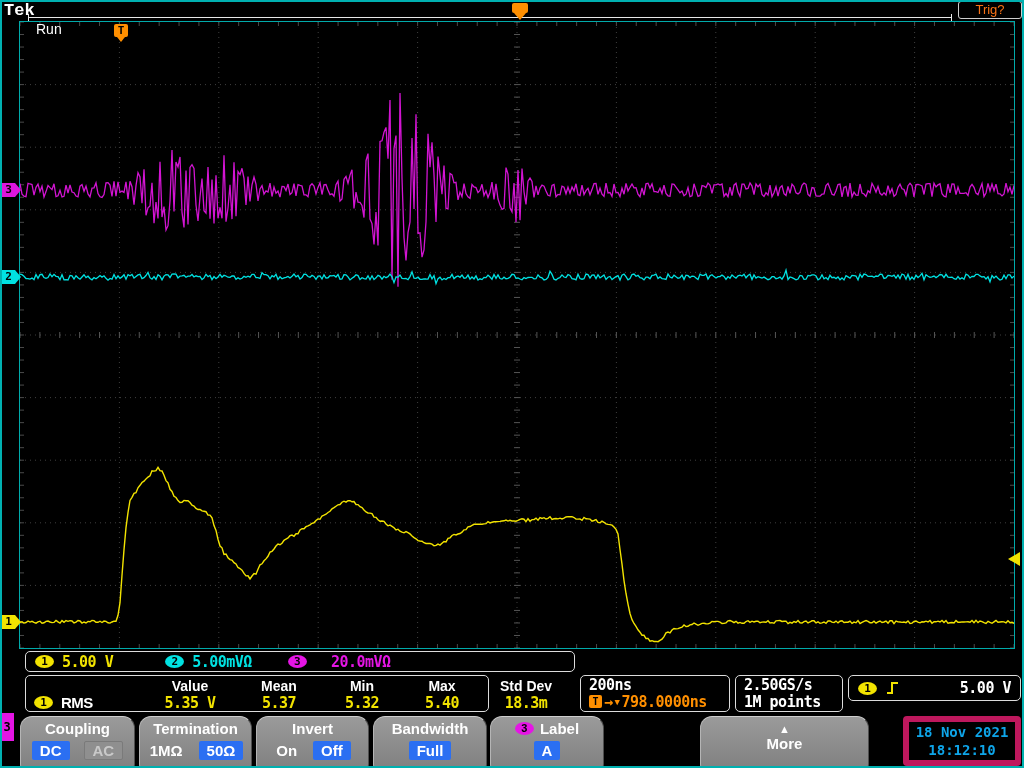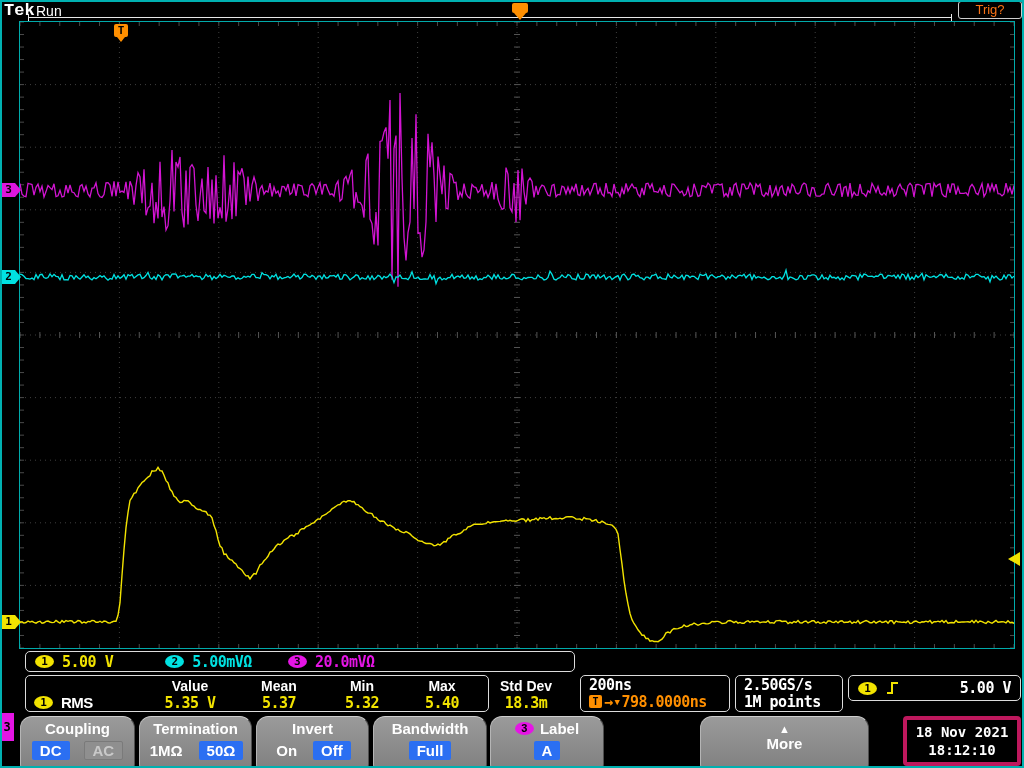--- a/index.html
+++ b/index.html
@@ -3,21 +3,21 @@
 <meta charset="utf-8">
 <style>
   html,body{margin:0;padding:0;background:#000;}
   #page{position:relative;width:1024px;height:768px;background:#000;overflow:hidden;
         font-family:"DejaVu Sans Mono",monospace;}
   #frame{position:absolute;inset:0;border:2px solid #00b0b0;pointer-events:none;z-index:60;}
 
   
   .tek-logo{position:absolute;left:4px;top:1px;color:#fff;font-family:Liberation Mono, monospace;
             font-weight:bold;font-size:17px;z-index:5;}
-  .run-status{position:absolute;left:36px;top:3px;color:#fff;font-family:"Liberation Sans",sans-serif;
+  .run-status{position:absolute;left:36px;top:21px;color:#fff;font-family:"Liberation Sans",sans-serif;
             font-size:14px;z-index:5;}
   .acq-line{position:absolute;left:28px;top:17px;width:924px;height:1px;background:#e8e8e8;z-index:4;}
   .acq-line::before,.acq-line::after{content:"";position:absolute;top:-3px;width:1px;height:7px;background:#e8e8e8;}
   .acq-line::before{left:0;} .acq-line::after{right:0;}
   .trig-status-box{position:absolute;left:958px;top:1px;width:62px;height:16px;border:1px solid #cfcfcf;
             border-radius:3px;color:#f97316;font-family:"Liberation Sans",sans-serif;font-size:13px;
             text-align:center;line-height:16px;z-index:5;}
   .trig-top-marker{position:absolute;left:512px;top:3px;width:16px;height:10px;background:#ff8f00;
             border-radius:2px;z-index:6;}
   .trig-top-marker::after{content:"";position:absolute;left:2px;top:10px;width:0;height:0;
@@ -79,21 +79,21 @@
           border-right:1px solid #4f4f4f;border-bottom:1px solid #3f3f3f;
           color:#fff;font-family:"Liberation Sans",sans-serif;font-weight:bold;font-size:15px;}
   .menu-title{text-align:center;margin-top:3px;display:flex;justify-content:center;align-items:center;gap:6px;}
   .opts{display:flex;justify-content:center;gap:14px;margin-top:4px;}
   .opt{padding:0 8px;height:19px;line-height:19px;border-radius:2px;}
   .opt.active{background:#2b6ff2;color:#fff;}
   .opt.plain{color:#fff;padding:0 2px;}
   .opt.dim{background:#8f8f8f;color:#c9c9c9;border:1px solid #7a7a7a;height:17px;line-height:17px;}
   .more-arrow{text-align:center;font-size:11px;margin-top:6px;}
   .dt-box{position:absolute;left:903px;top:716px;width:118px;height:50px;box-sizing:border-box;z-index:9;
-          background:#000;border:4px solid #be185d;border-radius:4px;color:#ffffff;
+          background:#000;border:6px solid #be185d;border-radius:4px;color:#0ea5e9;
           display:flex;flex-direction:column;justify-content:center;align-items:center;
           font-weight:bold;font-size:14px;gap:2px;}
 </style>
 </head>
 <body>
 
 <div id="page">
   <div id="frame"></div>
 
   <span class="tek-logo">Tek</span>
@@ -439,21 +439,21 @@
   <div class="chm c2" style="top:270px">2</div>
   <div class="chm c1" style="top:615px">1</div>
   <div class="trig-level-arrow"></div>
 
   <div class="rbox scale-box">
     <span class="badge b1" style="margin-left:9px">1</span>
     <span class="rtext y" style="margin-left:8px">5.00 V</span>
     <span class="badge b2" style="margin-left:52px">2</span>
     <span class="rtext cy" style="margin-left:8px">5.00mVΩ</span>
     <span class="badge b3" style="margin-left:36px">3</span>
-    <span class="rtext mg" style="margin-left:8px">20.0mVΩ</span>
+    <span class="rtext mg" style="margin-left:24px">20.0mVΩ</span>
   </div>
 
   <div class="rbox meas-box">
     <div class="meas-grid">
       <div></div>
       <div class="hd">Value</div>
       <div class="hd">Mean</div>
       <div class="hd">Min</div>
       <div class="hd">Max</div>
       <div class="hd">Std Dev</div>

